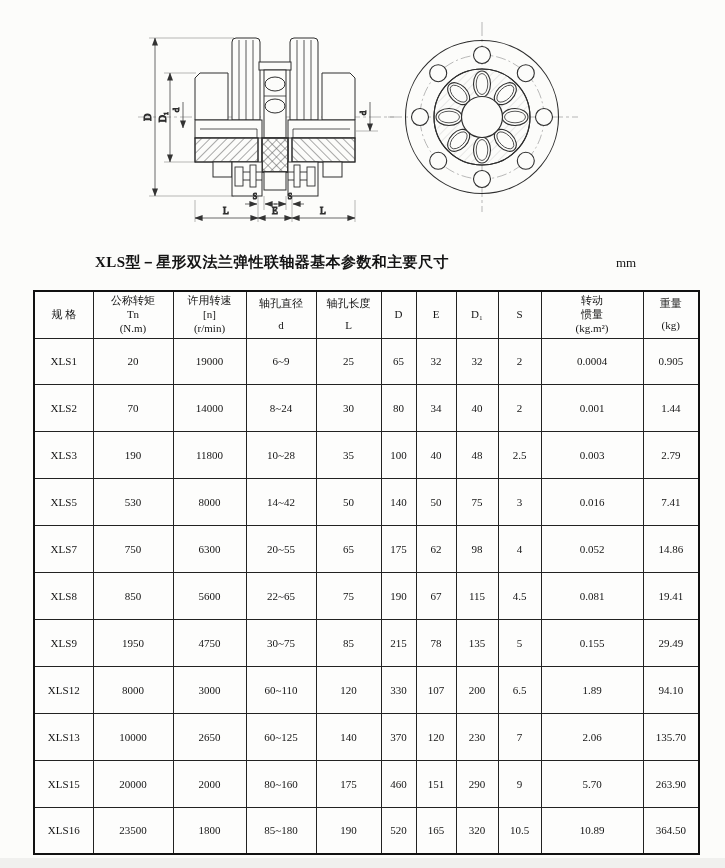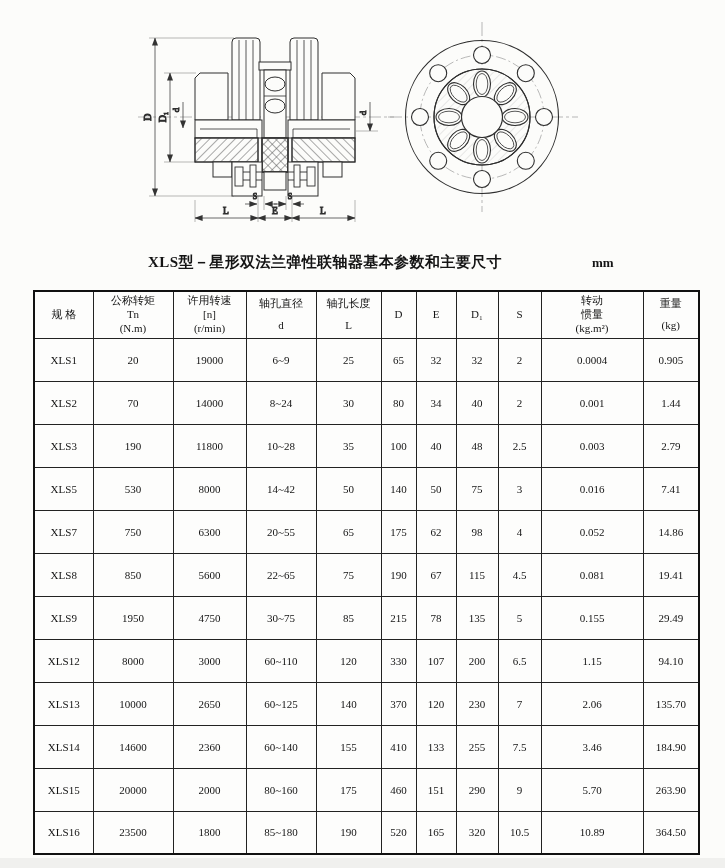--- a/index.html
+++ b/index.html
@@ -11,25 +11,25 @@
     position:relative;
     overflow:hidden;
   }
   .page { position:absolute; inset:0; background:#fcfcfa; }
   .bottom-strip { position:absolute; left:0; bottom:0; width:725px; height:10px; background:#f0f0ee; }
 
   .drawing { position:absolute; top:0; left:0; }
 
   .doc-title {
     position:absolute; top:253px; left:95px; width:460px;
-    text-align:center; font-size:15px; font-weight:bold; letter-spacing:.4px;
+    text-align:left; font-size:15px; font-weight:bold; letter-spacing:.4px;
     white-space:nowrap;
   }
   .unit-label {
-    position:absolute; top:255px; left:592px; font-size:13px; font-weight:bold;
+    position:absolute; top:255px; left:616px; font-size:13px; font-weight:normal;
   }
 
   .spec-table {
     position:absolute; left:33px; top:290px;
     width:665px; height:565px;
     border-collapse:collapse; table-layout:fixed;
     background:#fdfdfc;
     border:2px solid #111;
   }
   .spec-table th, .spec-table td {
@@ -359,50 +359,37 @@
         <tr>
           <td>XLS12</td>
           <td>8000</td>
           <td>3000</td>
           <td>60~110</td>
           <td>120</td>
           <td>330</td>
           <td>107</td>
           <td>200</td>
           <td>6.5</td>
-          <td>1.15</td>
+          <td>1.89</td>
           <td>94.10</td>
         </tr>
         <tr>
           <td>XLS13</td>
           <td>10000</td>
           <td>2650</td>
           <td>60~125</td>
           <td>140</td>
           <td>370</td>
           <td>120</td>
           <td>230</td>
           <td>7</td>
           <td>2.06</td>
           <td>135.70</td>
         </tr>
         <tr>
-          <td>XLS14</td>
-          <td>14600</td>
-          <td>2360</td>
-          <td>60~140</td>
-          <td>155</td>
-          <td>410</td>
-          <td>133</td>
-          <td>255</td>
-          <td>7.5</td>
-          <td>3.46</td>
-          <td>184.90</td>
-        </tr>
-        <tr>
           <td>XLS15</td>
           <td>20000</td>
           <td>2000</td>
           <td>80~160</td>
           <td>175</td>
           <td>460</td>
           <td>151</td>
           <td>290</td>
           <td>9</td>
           <td>5.70</td>

